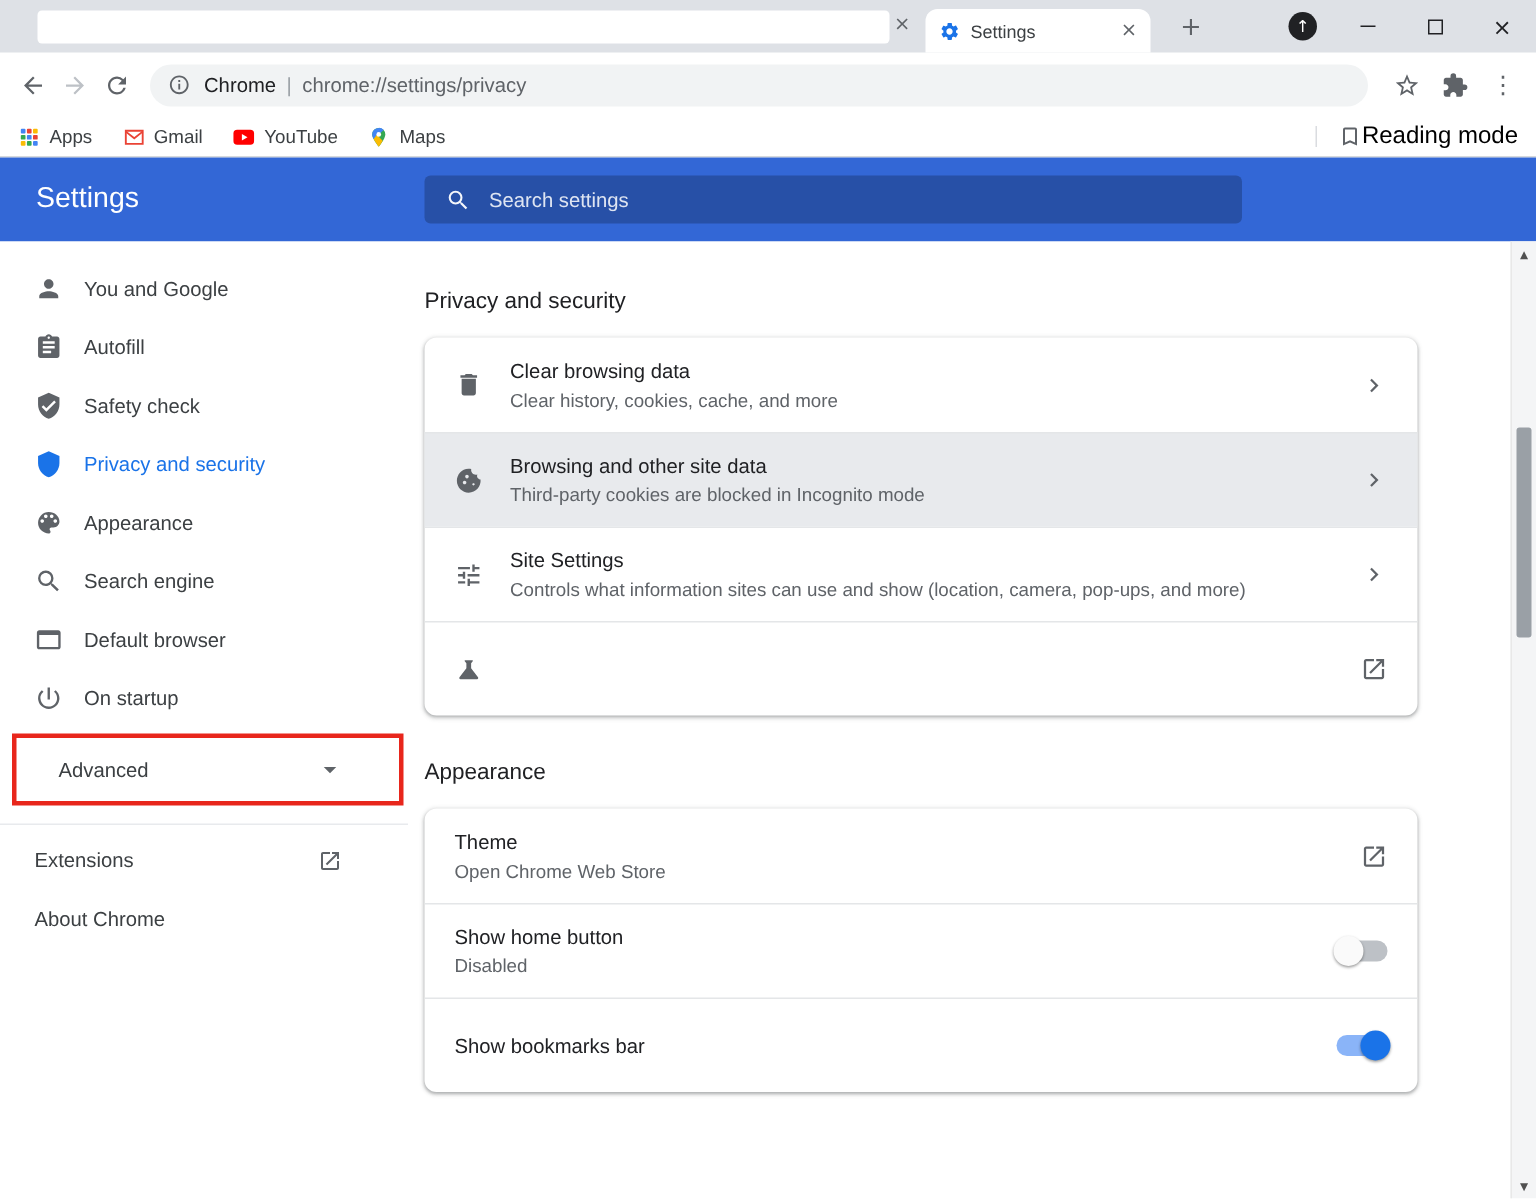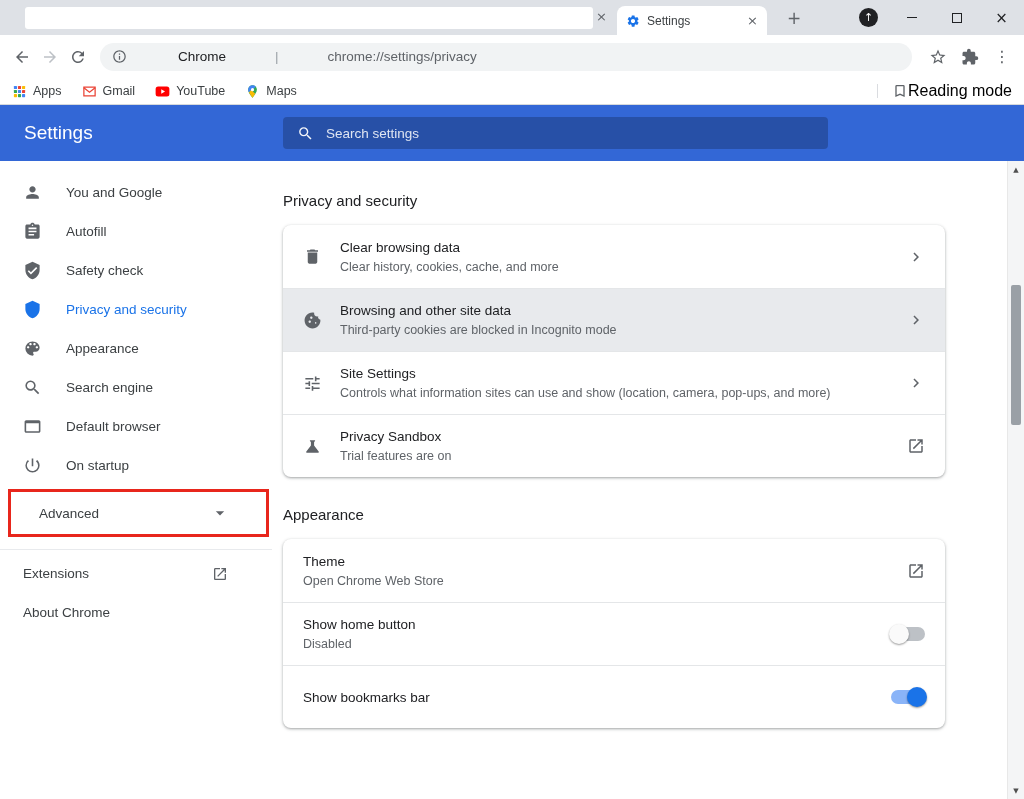--- a/index.html
+++ b/index.html
@@ -25,21 +25,21 @@
   .win-controls{position:absolute; right:0; top:0; height:35px; display:flex;}
   .win-btn{width:45px; height:35px; display:flex; align-items:center; justify-content:center; color:#202124; cursor:pointer;}
   .min-shape{width:10px; height:1px; background:#202124;}
   .max-shape{width:10px; height:10px; border:1px solid #202124;}
   .close-glyph{font-size:15px;}
 
   
   .toolbar{height:43px; background:#fff; display:flex; align-items:center; padding:0 8px;}
   .nav-btn{width:28px; height:28px; display:flex; align-items:center; justify-content:center; font-size:18px; color:var(--icon-gray); cursor:pointer;}
   .nav-btn.disabled{color:#BDC1C6;}
-  .omnibox{flex:1; height:28px; background:#F1F3F4; border-radius:14px; margin:0 8px; display:flex; align-items:center; padding:0 12px; cursor:text;gap:42px;}
+  .omnibox{flex:1; height:28px; background:#F1F3F4; border-radius:14px; margin:0 8px; display:flex; align-items:center; padding:0 12px; cursor:text;}
   .omnibox .info-ic{font-size:15px; color:var(--icon-gray); margin-right:9px;}
   .omnibox .site-label{font-size:13.5px; color:var(--text-dark);}
   .omnibox .sep{font-size:13.5px; color:#9AA0A6; margin:0 7px;}
   .omnibox .url{font-size:13.5px; color:var(--text-sub);}
   .toolbar-right{display:flex; align-items:center;}
   .toolbar-right .nav-btn{margin-left:4px;}
 
   
   .bookmarks{height:27px; background:#fff; border-bottom:1px solid #D6D9DC; display:flex; align-items:center; padding:0 12px;}
   .bm-item{display:flex; align-items:center; margin-right:20px; cursor:pointer;}
@@ -58,21 +58,21 @@
   .search-box input{flex:1; background:transparent; border:none; outline:none; color:#fff; font-size:13.5px; font-family:inherit;}
   .search-box input::placeholder{color:rgba(255,255,255,0.85);}
 
   
   .page-body{position:absolute; top:161px; left:0; right:0; bottom:0; background:#fff;}
 
   
   .sidebar{position:absolute; left:0; top:0; bottom:0; width:272px; padding-top:12px;}
   .side-item{height:39px; display:flex; align-items:center; padding-left:23px; cursor:pointer;}
   .side-item .side-ic{font-size:19px; color:var(--icon-gray); width:20px;}
-  .side-item .side-label{margin-left:23px; font-size:13.5px; font-weight:500; color:#3C4043;}
+  .side-item .side-label{margin-left:13px; font-size:13.5px; font-weight:500; color:#3C4043;}
   .side-item.active .side-ic{color:var(--accent);}
   .side-item.active .side-label{color:var(--accent);}
   .annotation-box{margin:4px 0 0 8px; width:261px; height:48px; border:3px solid var(--annotation-red);}
   .advanced-row{height:42px; display:flex; align-items:center; padding-left:28px; cursor:pointer;}
   .advanced-row .side-label{font-size:13.5px; font-weight:500; color:#3C4043;}
   .advanced-row .dd-ic{margin-left:auto; margin-right:36px; font-size:20px; color:var(--icon-gray);}
   .side-footer{margin-top:12px; border-top:1px solid #E8EAED; padding-top:4px;}
   .side-footer .ext-ic{margin-left:auto; margin-right:44px; font-size:16px; color:var(--icon-gray);}
 
   
@@ -406,24 +406,20 @@
             </svg>
           </span>
       </div>
 
       <div class="row">
         <span class="row-ic">
             <svg viewBox="0 0 24 24">
               <path d="M19.8 18.4L14 10.67V6.5l1.35-1.69c.26-.33.03-.81-.39-.81H9.04c-.42 0-.65.48-.39.81L10 6.5v4.17L4.2 18.4c-.49.66-.02 1.6.8 1.6h14c.82 0 1.29-.94.8-1.6z"></path>
             </svg>
           </span>
-        <span class="row-text">
-          <span class="row-title">Privacy Sandbox</span>
-          <span class="row-sub">Trial features are on</span>
-        </span>
         <span class="trailing">
             <svg viewBox="0 0 24 24">
               <path d="M19 19H5V5h7V3H5c-1.11 0-2 .9-2 2v14c0 1.1.89 2 2 2h14c1.1 0 2-.9 2-2v-7h-2v7zM14 3v2h3.59l-9.83 9.83 1.41 1.41L19 6.41V10h2V3h-7z"></path>
             </svg>
           </span>
       </div>
     </div>
 
     <h2 class="section-heading">Appearance</h2>
     <div class="card">

